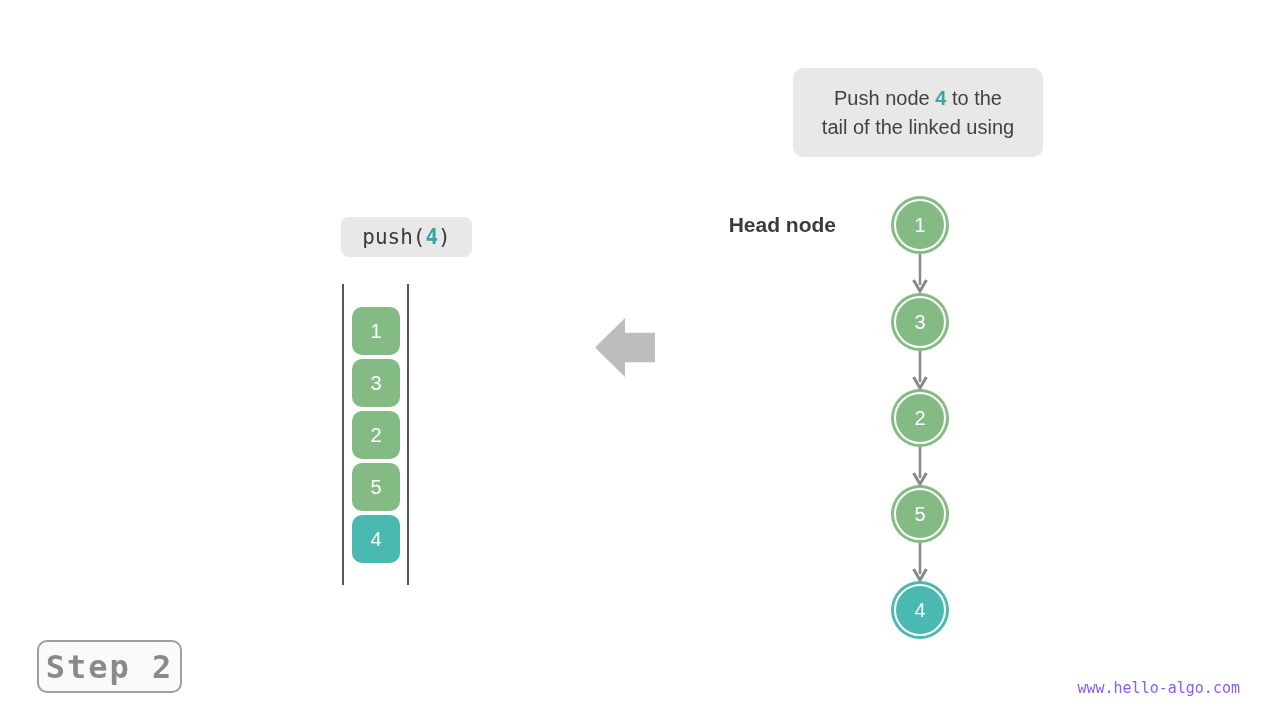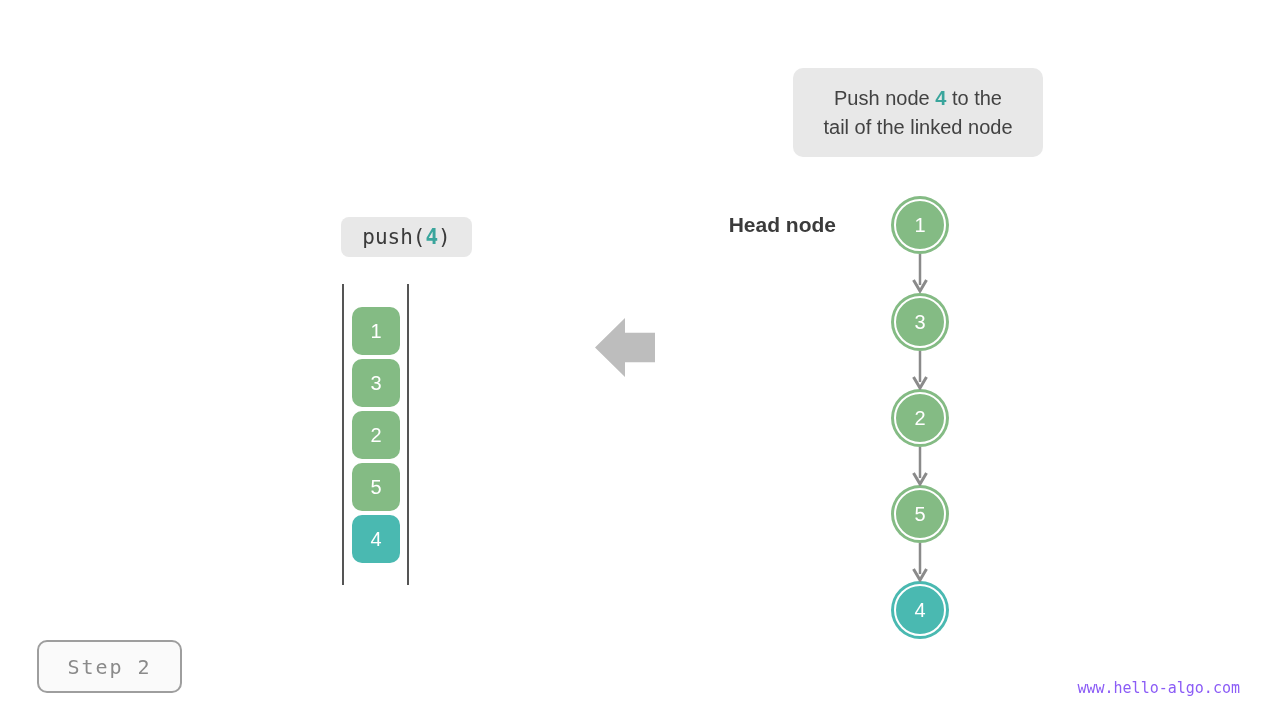--- a/index.html
+++ b/index.html
@@ -130,22 +130,22 @@
     left: 37px; top: 640px;
     width: 145px; height: 53px;
     box-sizing: border-box;
     background: #fafafa;
     border: 2px solid #9e9e9e;
     border-radius: 10px;
     display: flex;
     align-items: center;
     justify-content: center;
     font-family: "DejaVu Sans Mono", monospace;
-    font-size: 20px;
-    font-weight: normal;
+    font-size: 32px;
+    font-weight: bold;
     letter-spacing: 2px;
     color: #8a8a8a;
   }
 
   
   .watermark {
     position: absolute;
     left: 1040px; top: 679px;
     width: 200px;
     text-align: right;
@@ -154,21 +154,21 @@
     color: #8b5cf6;
   }
 </style>
 </head>
 <body>
 
 <div id="canvas">
 
   <div class="callout">
     <div><span>Push node </span><span class="accent">4</span><span> to the</span></div>
-    <div>tail of the linked node</div>
+    <div>tail of the linked using</div>
   </div>
 
   <div class="op-label">
       <span>push(</span>
       <span class="accent">4</span>
       <span>)</span>
     </div>
 
   <div class="queue-wall" style="left:342px"></div>
   <div class="queue-wall" style="left:407px"></div>

